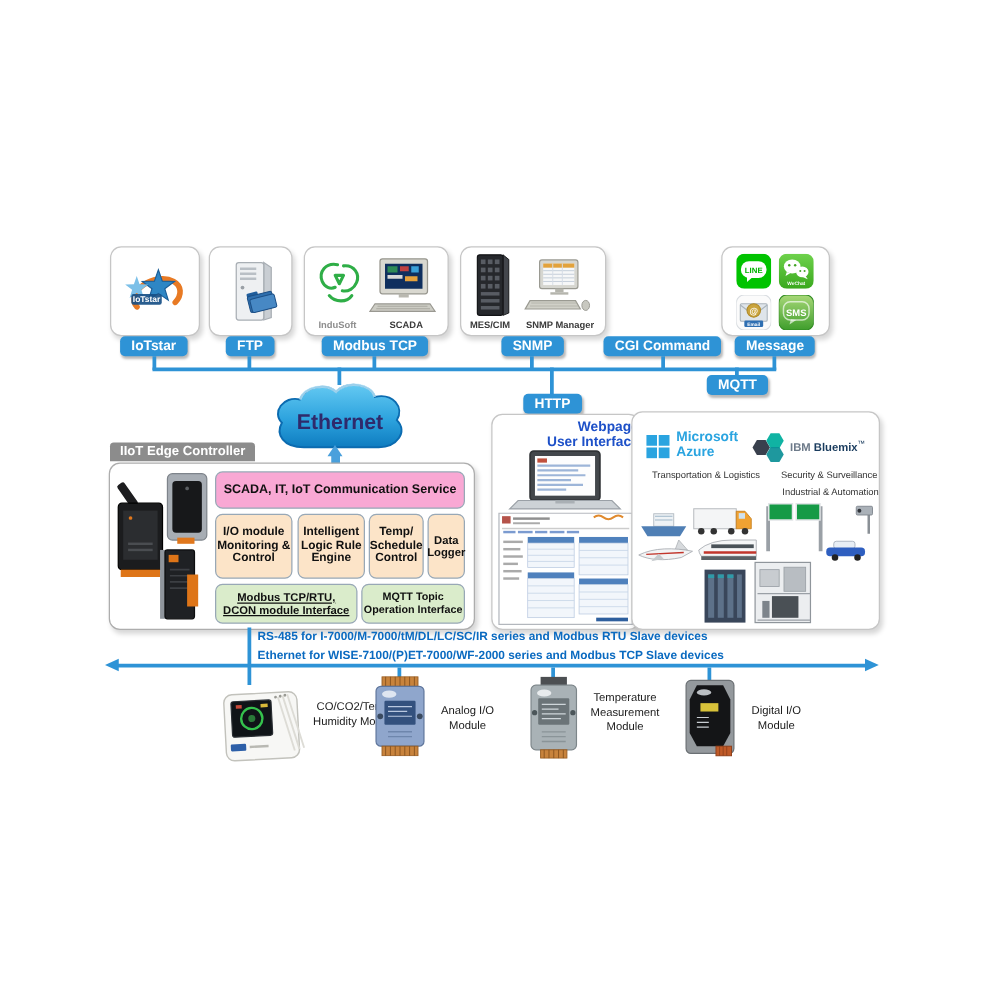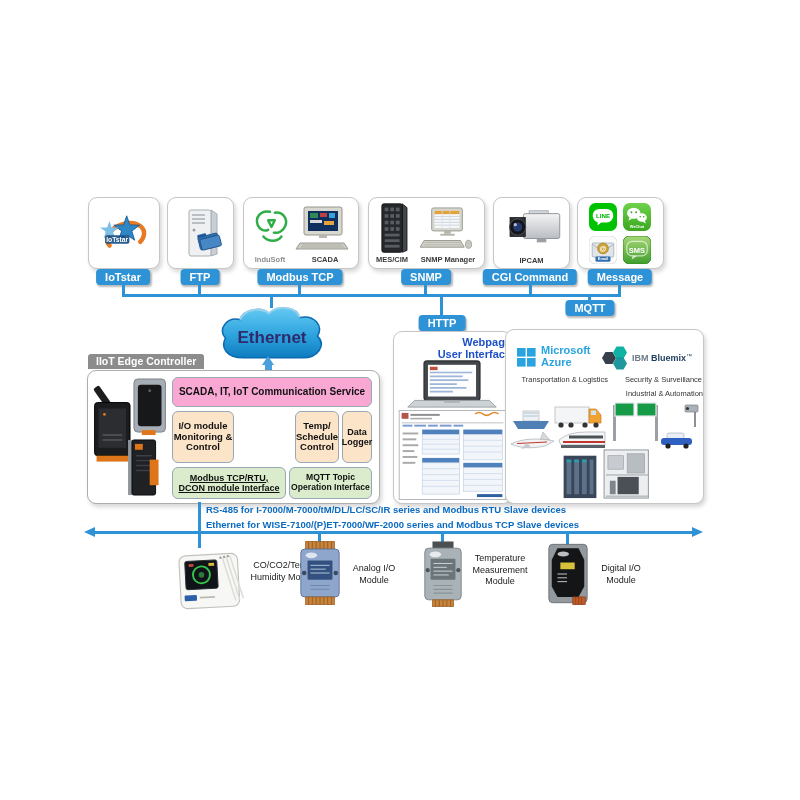--- a/index.html
+++ b/index.html
@@ -132,40 +132,20 @@
         <rect x="25" y="26" width="7" height="3" fill="#b5b5ad"></rect>
         <rect x="21" y="29" width="15" height="2" fill="#b5b5ad"></rect>
         <path d="M4,36 L42,36 L46,43 L0,43 Z" fill="#d0d0c8" stroke="#9a9a92" stroke-width="1"></path>
         <path d="M5,38 h38 M4,40.5 h40" stroke="#b0b0a8" stroke-width="0.7"></path>
         <ellipse cx="50.5" cy="40" rx="3.2" ry="4.2" fill="#c8c8c0" stroke="#9a9a92" stroke-width="0.8"></ellipse>
       </svg>
     </div>
     <div class="cap" style="left:44px;bottom:4px;width:70px;">SNMP Manager</div>
   </div>
 
-  <div class="box" style="left:493px;top:197px;width:75px;height:70px;">
-    <div class="iconwrap" style="left:5px;top:8px;">
-      <svg width="66" height="44" viewBox="0 0 66 46">
-        <defs>
-          <linearGradient id="camg" x1="0" y1="0" x2="0" y2="1">
-            <stop offset="0" stop-color="#f4f4f4"></stop>
-              <stop offset="1" stop-color="#b9bdc2"></stop>
-          </linearGradient>
-        </defs>
-        <rect x="30" y="5" width="20" height="4" fill="#d5d8db" stroke="#9aa0a6" stroke-width="0.8"></rect>
-        <rect x="24" y="8" width="38" height="26" rx="2" fill="url(#camg)" stroke="#8e9399" stroke-width="1"></rect>
-        <rect x="10" y="12" width="16" height="20" fill="#2c2e31" stroke="#1a1c1e" stroke-width="0.8"></rect>
-        <circle cx="18" cy="22" r="8.5" fill="#141518" stroke="#515458" stroke-width="1"></circle>
-        <circle cx="18" cy="22" r="4.8" fill="#243a6e"></circle>
-        <circle cx="15.5" cy="19.5" r="1.7" fill="#cfd6ea" opacity="0.85"></circle>
-        <rect x="38" y="34" width="10" height="4" fill="#9aa0a6"></rect>
-      </svg>
-    </div>
-    <div class="cap" style="left:0;bottom:3px;width:75px;">IPCAM</div>
-  </div>
 
   <div class="box" style="left:577px;top:197px;width:85px;height:70px;">
     <div class="iconwrap" style="left:11px;top:5px;">
       <svg width="28" height="28" viewBox="0 0 26 26">
         <rect width="26" height="26" rx="6" fill="#00c300"></rect>
         <rect x="3.5" y="5.5" width="19" height="12.5" rx="6" fill="#fff"></rect>
         <path d="M8,17 L8,21 L12,17.5 Z" fill="#fff"></path>
         <text x="13" y="14" text-anchor="middle" font-size="5.8" font-weight="bold" fill="#00b300">LINE</text>
       </svg>
     </div>
@@ -277,20 +257,23 @@
       <path d="M44,80 h16 M44,85 h16 M44,90 h16 M44,95 h16" stroke="#3c3f43" stroke-width="1.4"></path>
       <rect x="58" y="84" width="9" height="26" fill="#de7518"></rect>
     </svg>
   </div>
 
   <div class="blk bg-blue" style="left:172px;top:377px;width:198px;height:28px;font-size:10px;">SCADA, IT, IoT Communication Service</div>
 
   <div class="blk bg-orange" style="left:172px;top:411px;width:60px;height:50px;font-size:9.5px;">I/O module
 Monitoring &amp;
 Control</div>
+  <div class="blk bg-orange" style="left:238px;top:411px;width:52px;height:50px;font-size:9.5px;">Intelligent
+Logic Rule
+Engine</div>
   <div class="blk bg-orange" style="left:295px;top:411px;width:42px;height:50px;font-size:9.5px;">Temp/
 Schedule
 Control</div>
   <div class="blk bg-orange" style="left:342px;top:411px;width:28px;height:50px;font-size:9px;">Data
 Logger</div>
 
   <div class="blk bg-green" style="left:172px;top:467px;width:112px;height:30px;font-size:9px;text-decoration:underline;">Modbus TCP/RTU,
 DCON module Interface</div>
   <div class="blk bg-green" style="left:289px;top:467px;width:81px;height:30px;font-size:8.6px;">MQTT Topic
 Operation Interface</div>

